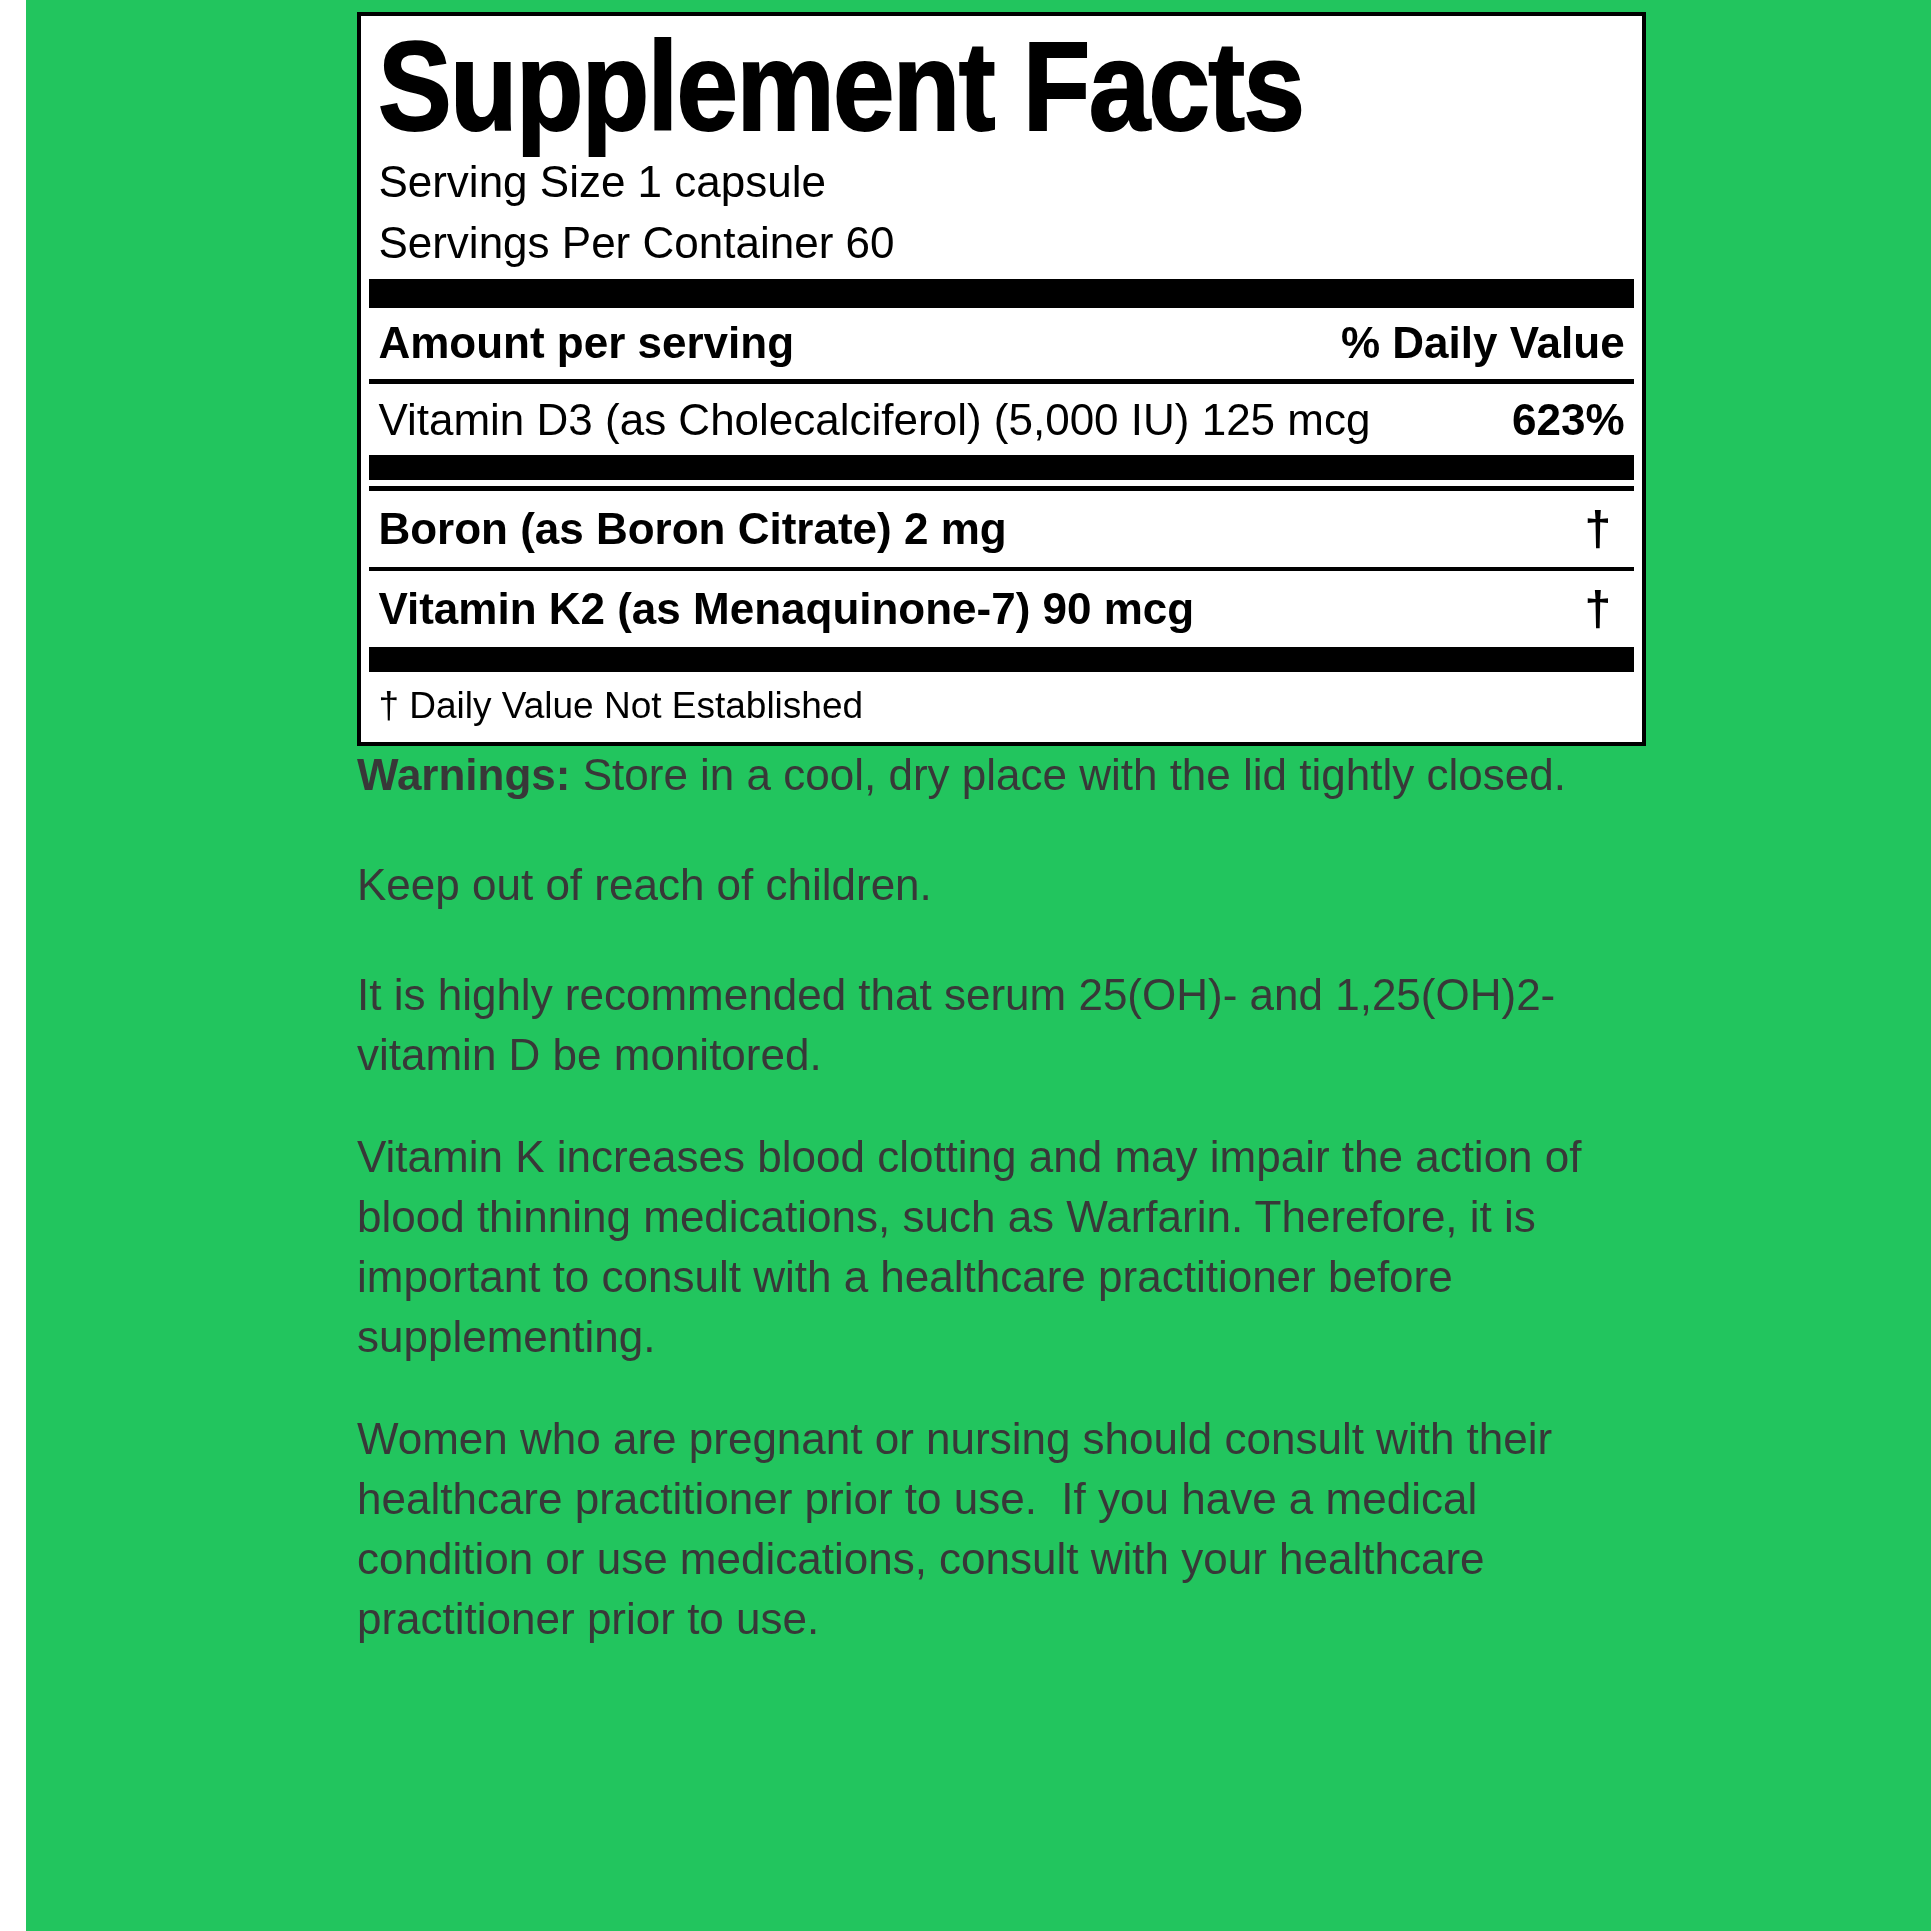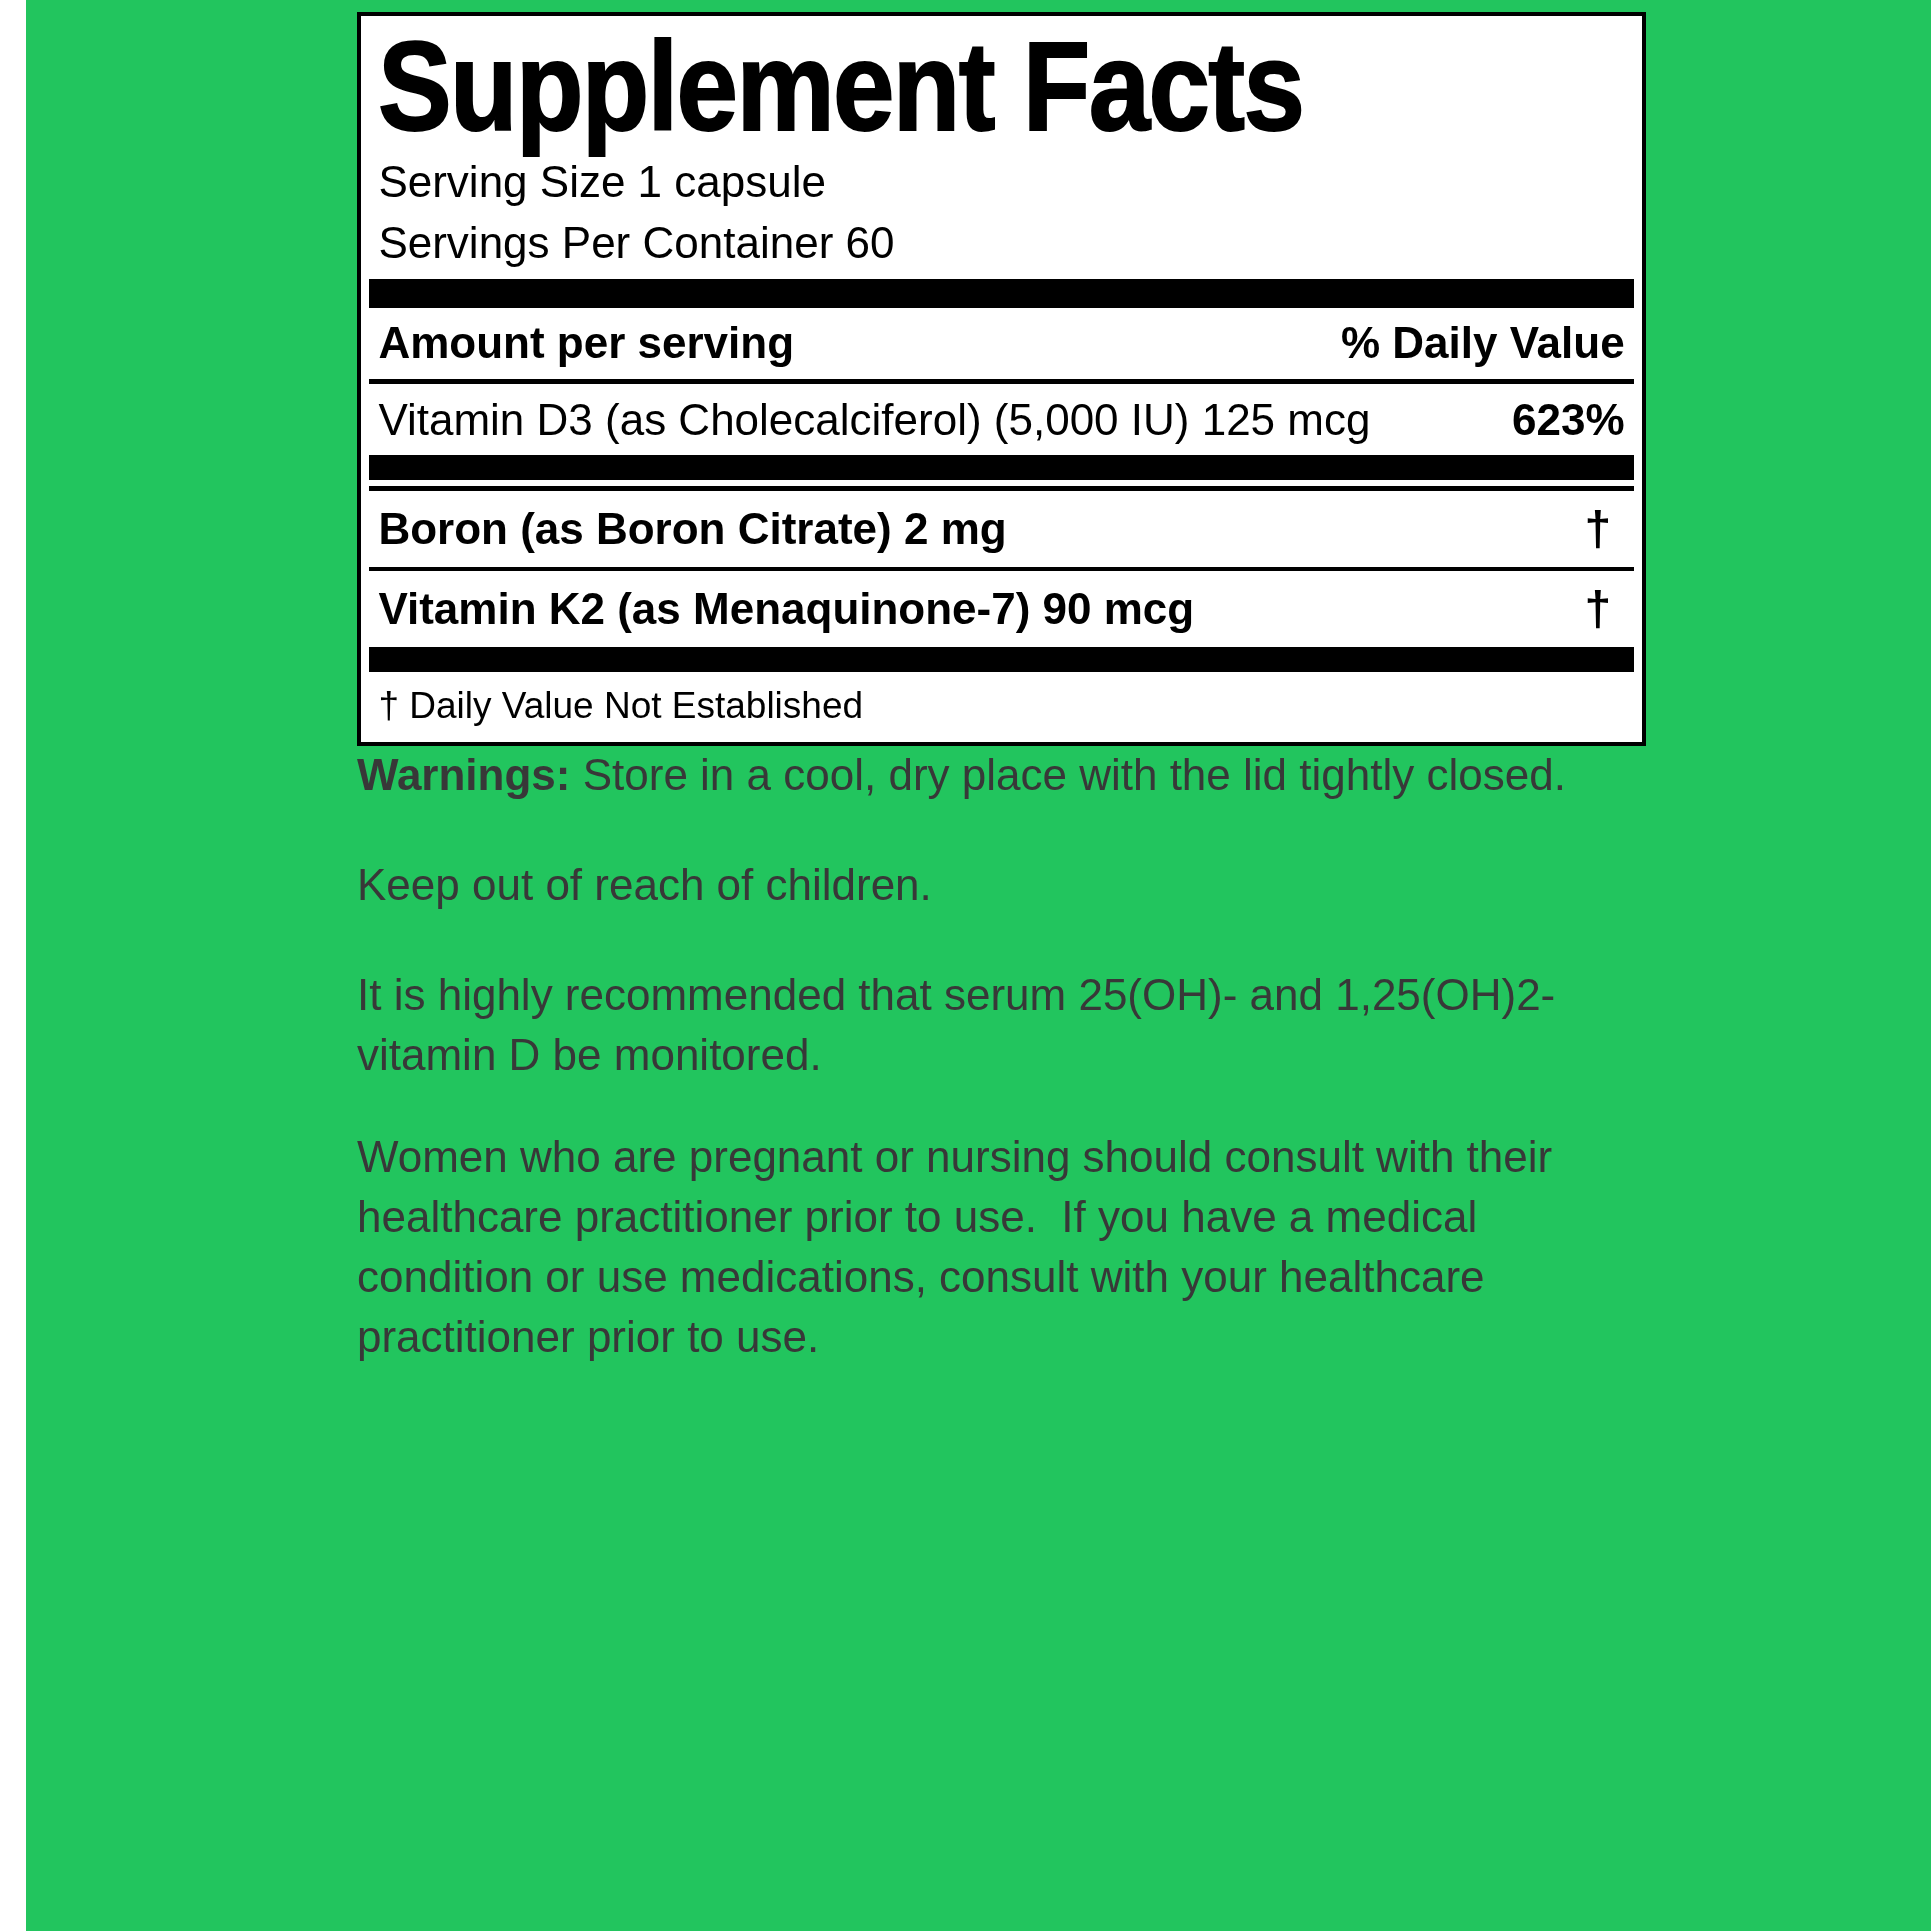--- a/index.html
+++ b/index.html
@@ -132,18 +132,19 @@
 
   <div class="body-copy">
 
 
     <p class="para gap-lg"><span class="lead">Warnings:</span><span class="rest"> Store in a cool, dry place with the lid tightly closed.</span></p>
 
     <p class="para gap-lg"><span class="rest">Keep out of reach of children.</span></p>
 
     <p class="para gap-md"><span class="rest">It is highly recommended that serum 25(OH)- and 1,25(OH)2- vitamin D be monitored.</span></p>
 
+    <p class="para gap-md"><span class="rest">Vitamin K increases blood clotting and may impair the action of blood thinning medications, such as Warfarin. Therefore, it is important to consult with a healthcare practitioner before supplementing.</span></p>
 
     <p class="para"><span class="rest">Women who are pregnant or nursing should consult with their healthcare practitioner prior to use.  If you have a medical condition or use medications, consult with your healthcare practitioner prior to use.</span></p>
   </div>
 
 </div>
 
 
 </body></html>

